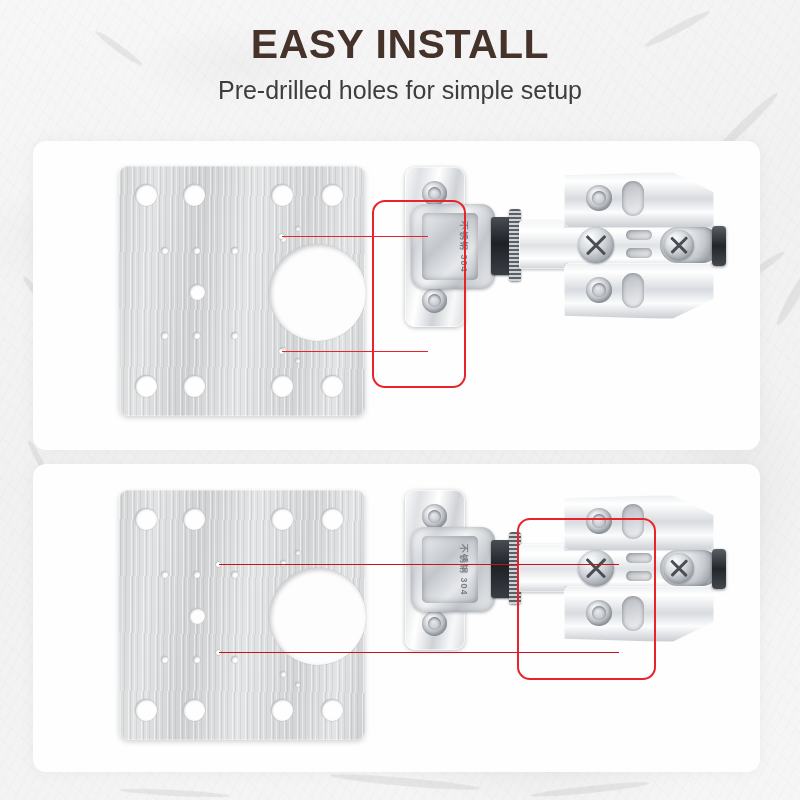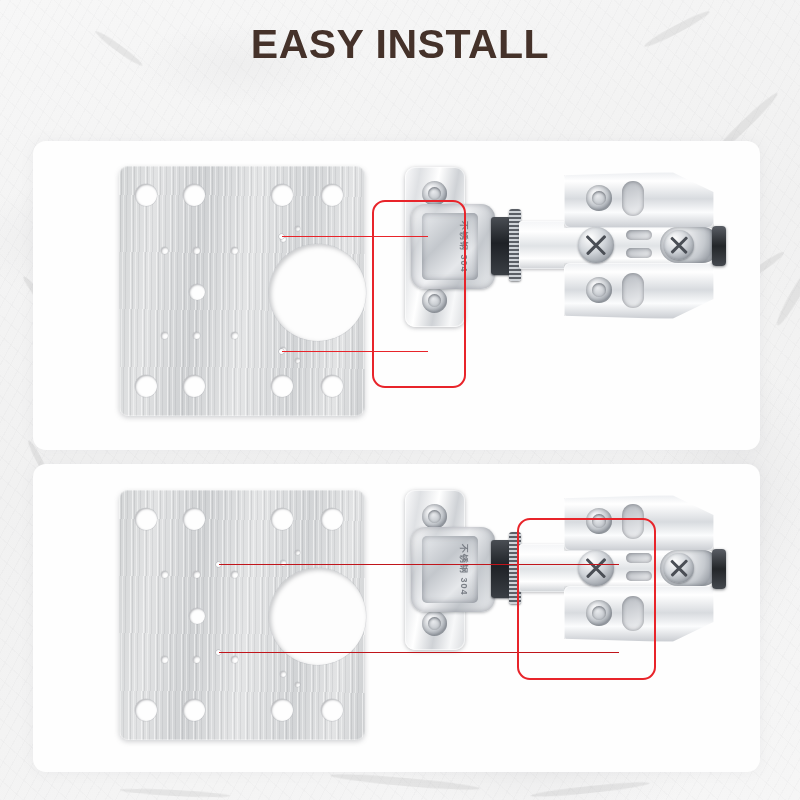--- a/index.html
+++ b/index.html
@@ -127,20 +127,21 @@
   <div class="vein" style="left:90px;top:45px;width:58px;height:7px;transform:rotate(36deg);"></div>
   <div class="vein" style="left:640px;top:25px;width:74px;height:8px;transform:rotate(-28deg);"></div>
   <div class="vein" style="left:330px;top:778px;width:150px;height:8px;transform:rotate(5deg);"></div>
   <div class="vein" style="left:530px;top:786px;width:120px;height:7px;transform:rotate(-6deg);"></div>
   <div class="vein" style="left:120px;top:790px;width:110px;height:6px;transform:rotate(3deg);"></div>
   <div class="vein" style="left:18px;top:455px;width:40px;height:6px;transform:rotate(62deg);"></div>
 </div>
 
 <div id="header">
   <div id="title" style="color: rgb(69, 50, 42);">EASY INSTALL</div>
+  <div id="subtitle" style="color: rgb(61, 61, 61);">Pre-drilled holes for simple setup</div>
 </div>
 
 <div class="panel" id="panel-1">
   <div class="panel-inner">
 
     <div class="plate" style="left:86px;top:25px;width:246px;height:250px;">
 
       <div class="hole" style="left:16px;top:18px;width:22px;height:22px;"></div>
       <div class="hole" style="left:64px;top:18px;width:22px;height:22px;"></div>
       <div class="hole" style="left:152px;top:18px;width:22px;height:22px;"></div>

